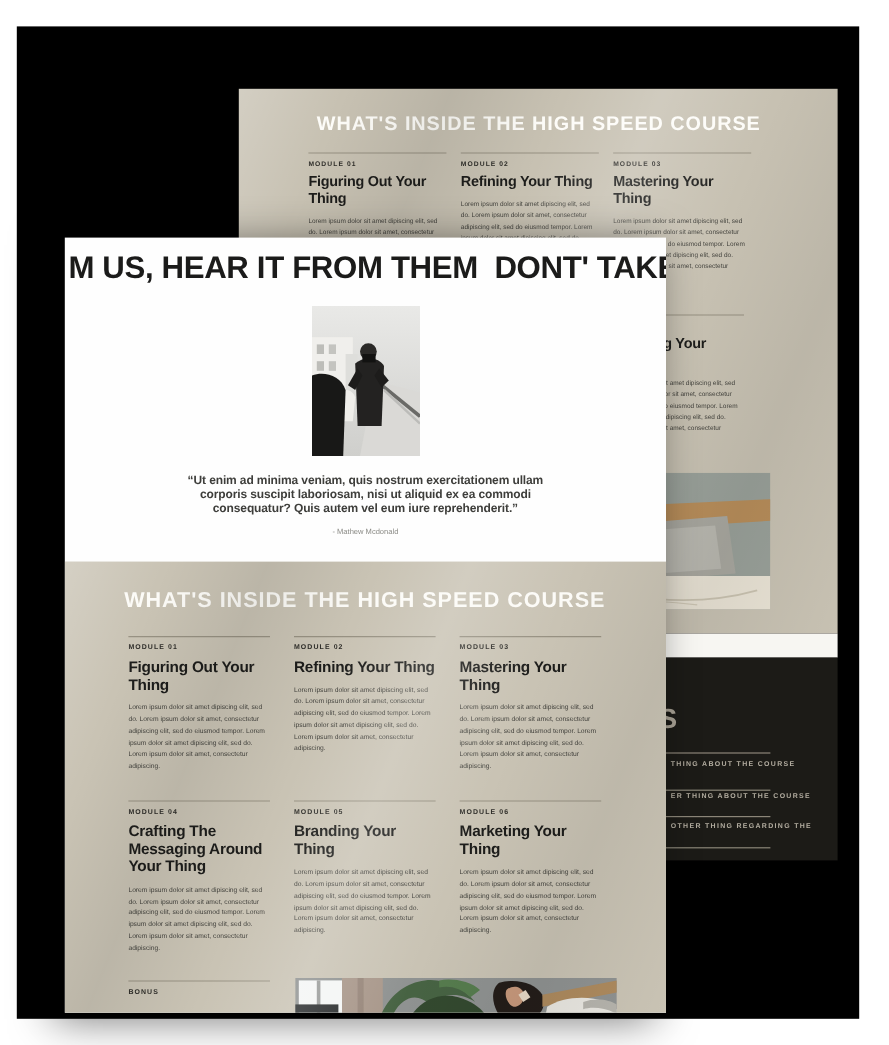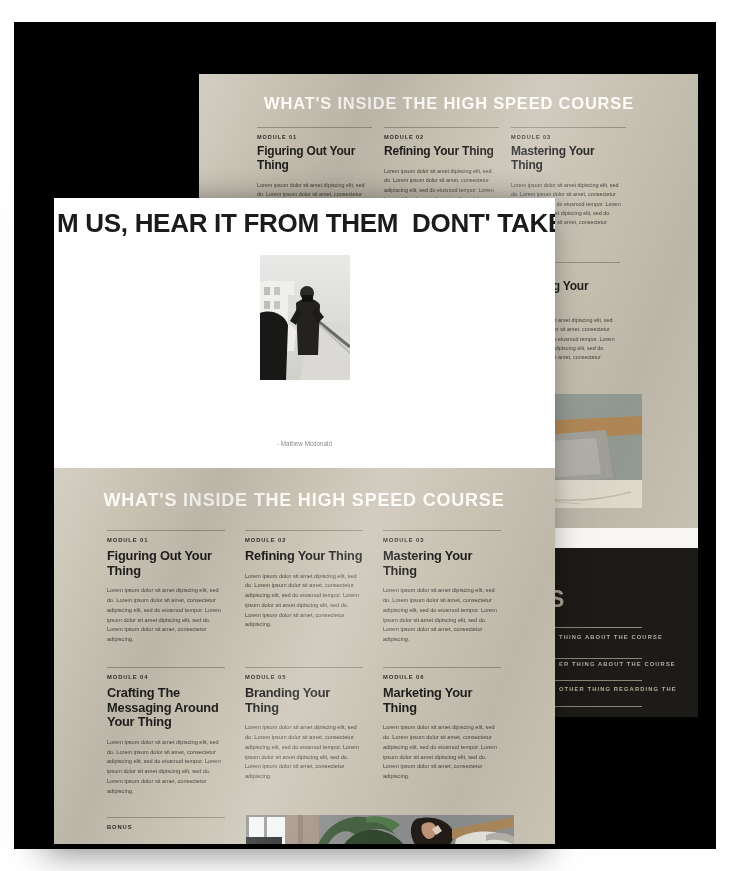--- a/index.html
+++ b/index.html
@@ -150,20 +150,21 @@
         <path d="M60,70 L90,98" stroke="#bcbcb9" stroke-width="2" fill="none"></path>
         <circle cx="47" cy="38" r="7" fill="#2a2927"></circle>
         <path d="M36,48 C42,42 56,42 60,50 L58,100 L38,100 Z" fill="#232221"></path>
         <path d="M38,52 L30,66 L36,70 L42,58 Z" fill="#1d1c1b"></path>
         <path d="M56,52 L64,62 L58,68 L52,58 Z" fill="#1d1c1b"></path>
         <rect x="42" y="40" width="11" height="7" fill="#121211"></rect>
         <path d="M22,72 C28,68 34,70 36,76 L34,96 L22,96 Z" fill="#efeeea"></path>
         <path d="M0,58 C10,54 24,58 28,70 L26,125 L0,125 Z" fill="#181817"></path>
       </svg>
 
+      <div class="fp-quote">“Ut enim ad minima veniam, quis nostrum exercitationem ullam corporis suscipit laboriosam, nisi ut aliquid ex ea commodi consequatur? Quis autem vel eum iure reprehenderit.”</div>
       <div class="fp-author">- Mathew Mcdonald</div>
 
       <div class="fp-beige shadowed">
         <div class="fp-course-header">WHAT'S INSIDE THE HIGH SPEED COURSE</div>
 
         <div class="fp-row row1">
           <div class="fp-col">
             <div class="divider"></div>
             <div class="fp-label">MODULE 01</div>
             <div class="fp-title">Figuring Out Your Thing</div>

